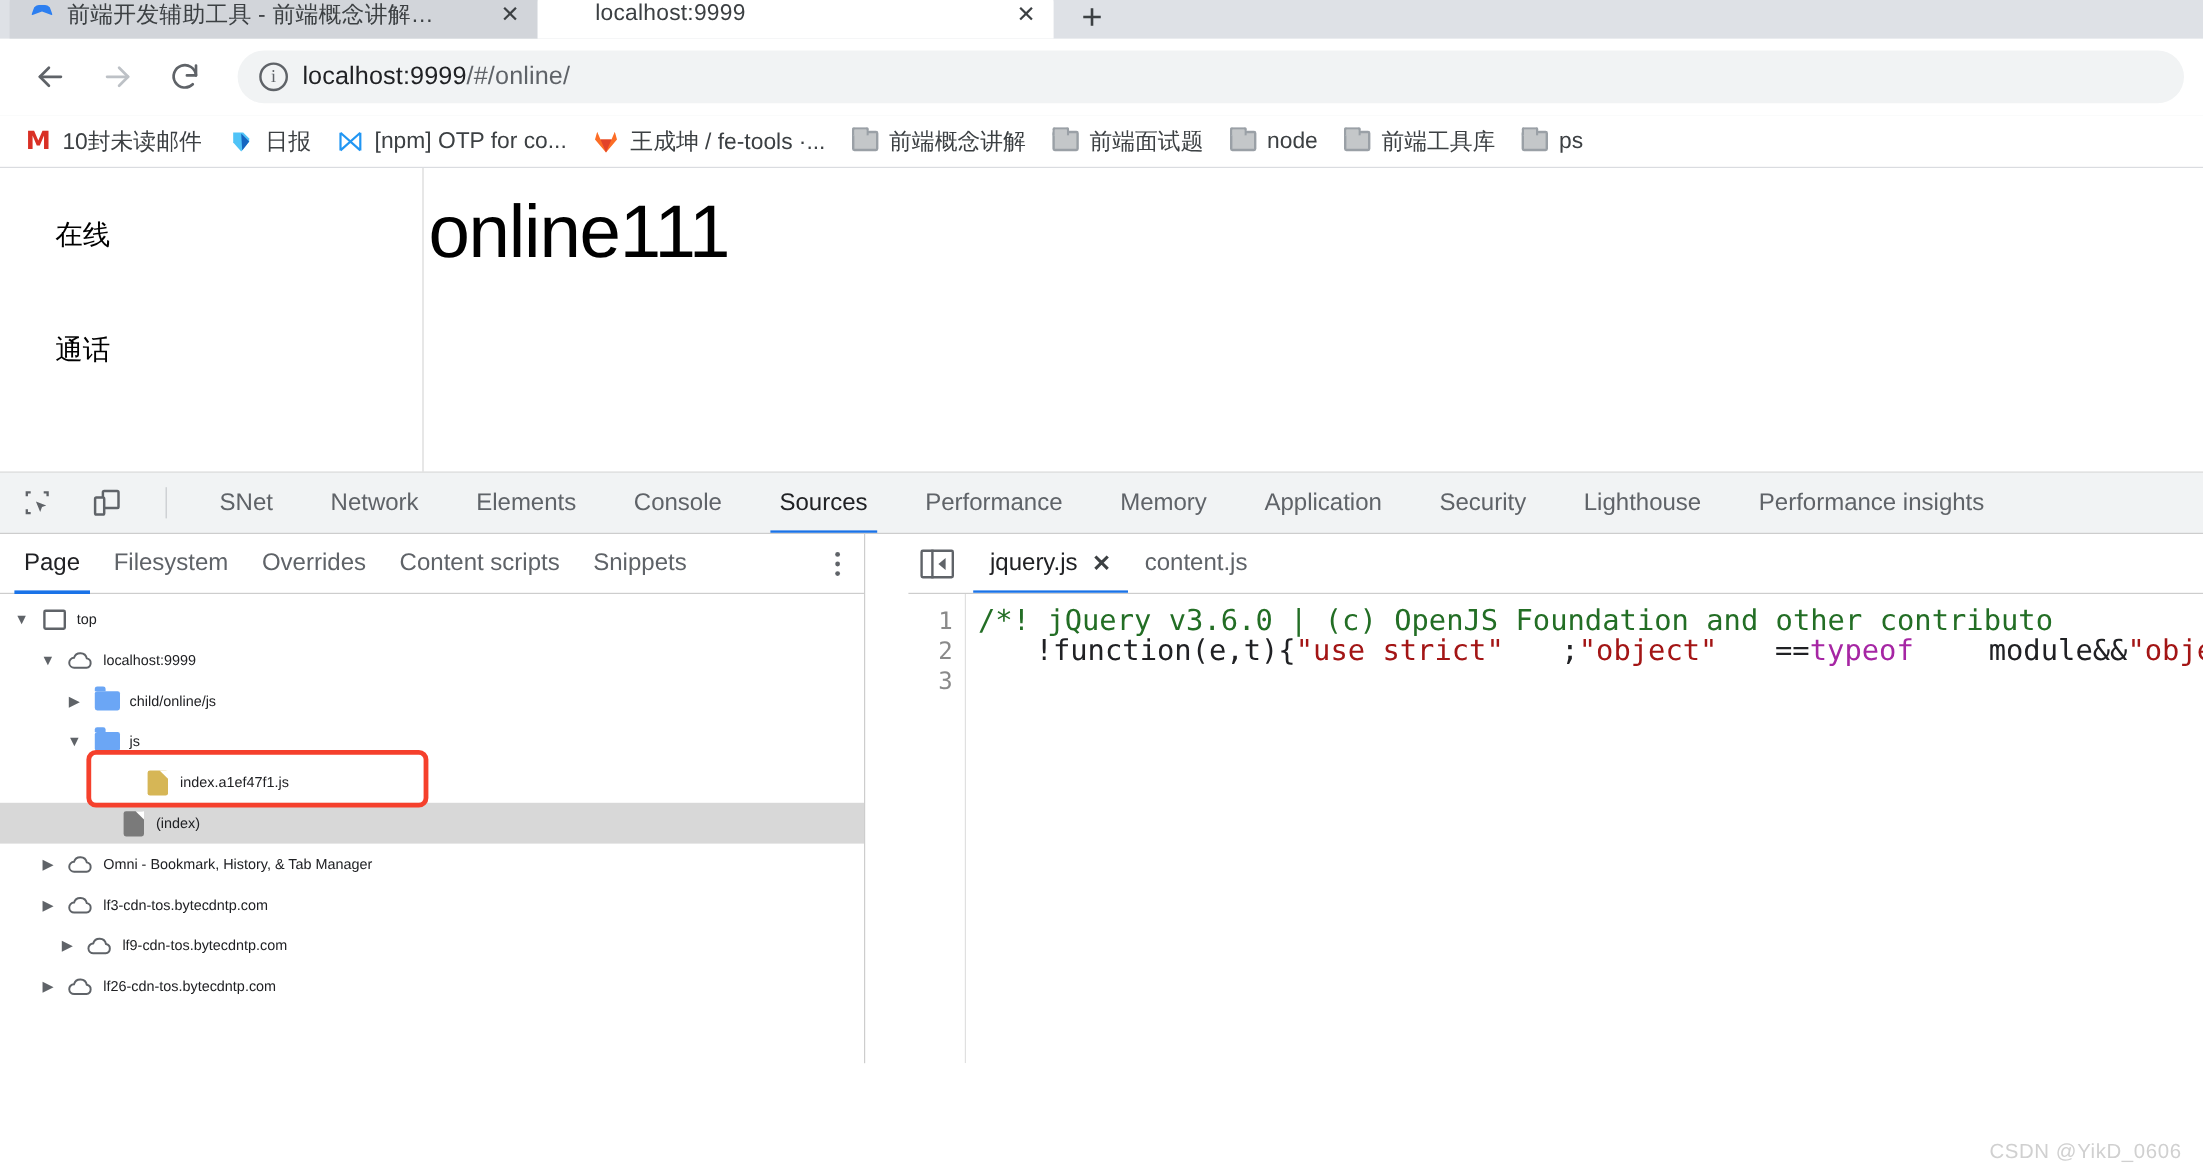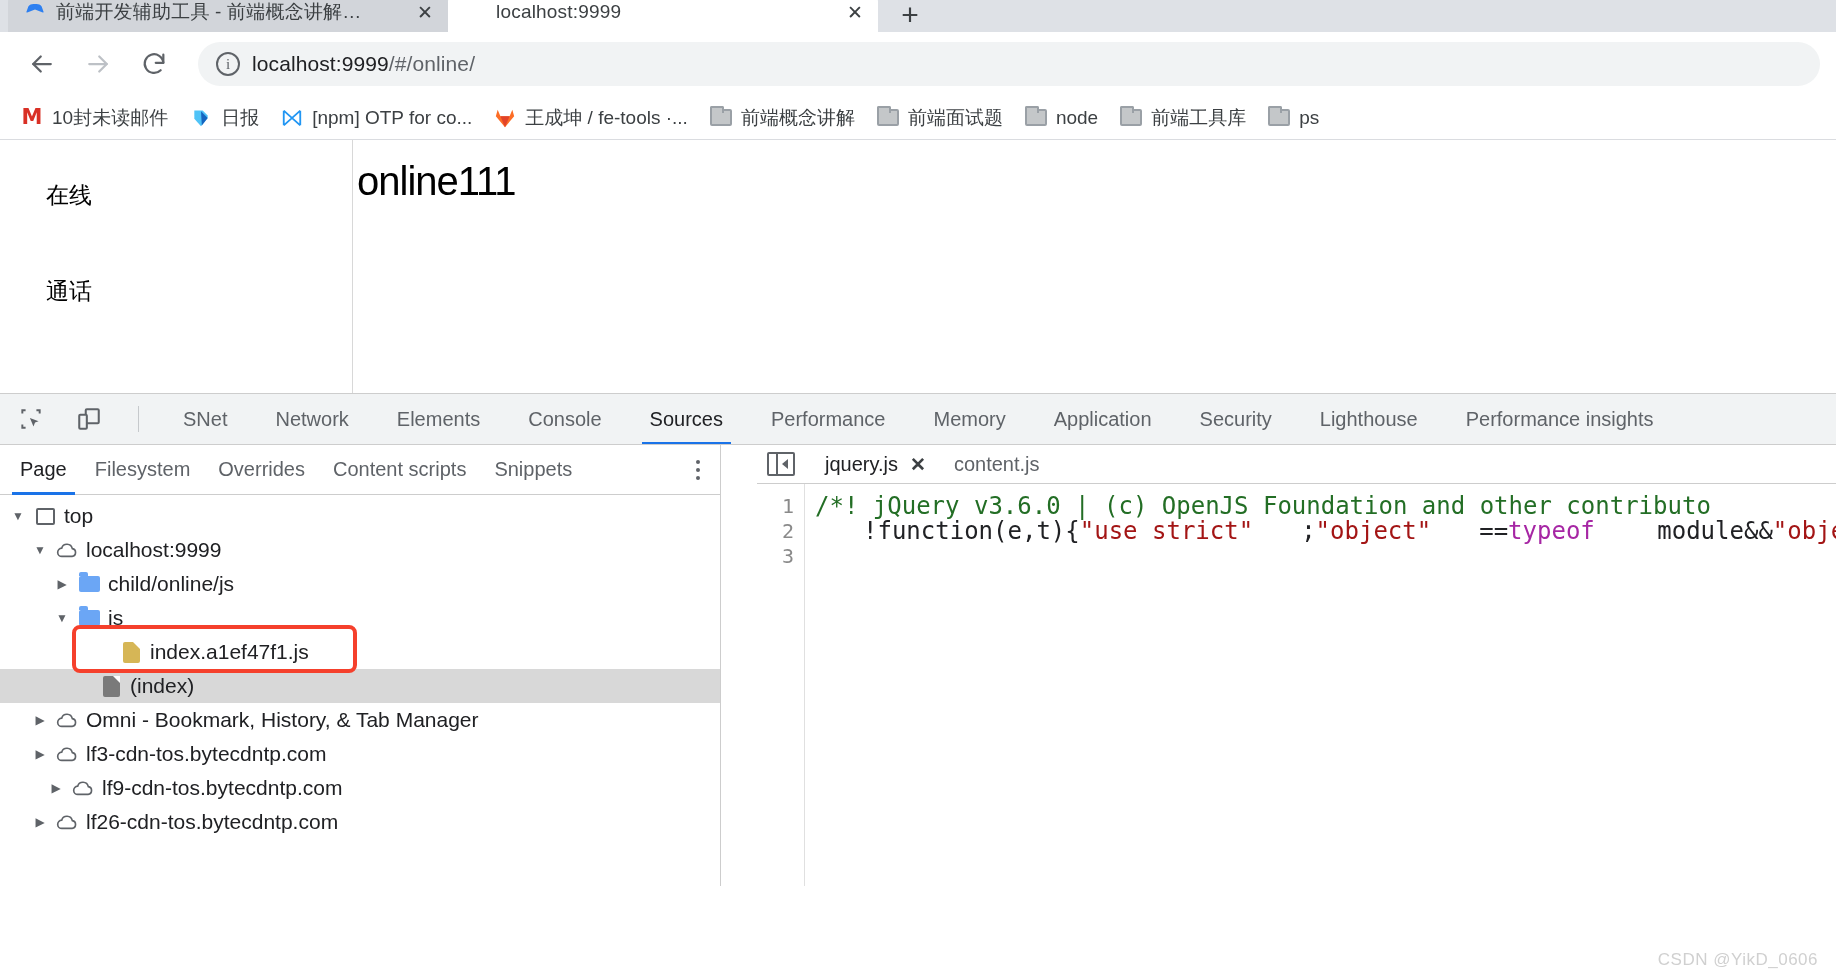--- a/index.html
+++ b/index.html
@@ -112,21 +112,21 @@
     height: 254px; background:#fff; display:flex;
     border-bottom: 1px solid #cdcdcd;
   }
   .vp-left {
     width: 353px; flex:0 0 353px; border-right:1px solid #d8d8d8;
     padding-top: 40px; padding-left: 46px;
   }
   .vp-item { font-size:23px; color:#000; margin-bottom: 65px; }
   .vp-right { flex:1; padding-left: 4px; }
   .vp-heading {
-    font-size: 40px; font-weight: 400; color:#000;
+    font-size: 62px; font-weight: 400; color:#000;
     letter-spacing: -1px; line-height: 1.15; padding-top: 18px;
   }
 
   
   .devtools { height: 492px; display:flex; flex-direction:column; background:#fff; }
   .dt-tabbar {
     height: 51px; background:#f1f3f4; border-bottom:1px solid #cdcdcd;
     display:flex; align-items:center; padding-left:10px; gap:16px;
     overflow:hidden;
   }
@@ -160,21 +160,21 @@
   }
   .kebab {
     position:absolute; right: 20px; top:50%; transform:translateY(-50%);
     display:flex; flex-direction:column; gap:4px; align-items:center;
   }
   .kebab i { width:4px;height:4px;border-radius:50%;background:#5f6368;display:block; }
 
   .tree { flex:1; overflow:hidden; padding-top: 4px; position:relative; }
   .tree-row {
     height: 34px; display:flex; align-items:center; gap:8px;
-    font-size:21px; color:#202124; white-space:nowrap; padding-right:8px;
+    font-size:12px; color:#202124; white-space:nowrap; padding-right:8px;
   }
   .tree-row.selected { background:#d8d8d8; }
   .twisty {
     width:16px; flex:0 0 16px; display:flex; align-items:center; justify-content:center;
     color:#5f6368; font-size:12px;
   }
   .twisty.open::before { content:"\25BC"; }
   .twisty.closed::before { content:"\25B6"; }
   .twisty.blank::before { content:""; }
   .ic { width:22px;height:22px;flex:0 0 22px;display:flex;align-items:center;justify-content:center; }
@@ -196,21 +196,21 @@
   .ic-file.grey { background:#7a7a7a; }
 
   .highlight-box {
     position:absolute; border: 4px solid #f5402c; border-radius: 8px;
     pointer-events:none; background: transparent;
   }
 
   
   .dt-right { flex:1; display:flex; flex-direction:column; min-width:0; }
   .editor-tabbar {
-    height:39px; background:#fff; border-bottom:1px solid #cdcdcd;
+    height:50px; background:#fff; border-bottom:1px solid #cdcdcd;
     display:flex; align-items:center; padding-left: 10px; overflow:hidden;
   }
   .panel-toggle {
     width:28px;height:24px;border:2px solid #5f6368;border-radius:2px;
     display:flex;align-items:center; margin-right:16px; flex:0 0 28px;
     position:relative;
   }
   .panel-toggle::before{
     content:"";position:absolute;left:7px;top:-2px;bottom:-2px;width:2px;background:#5f6368;
   }

